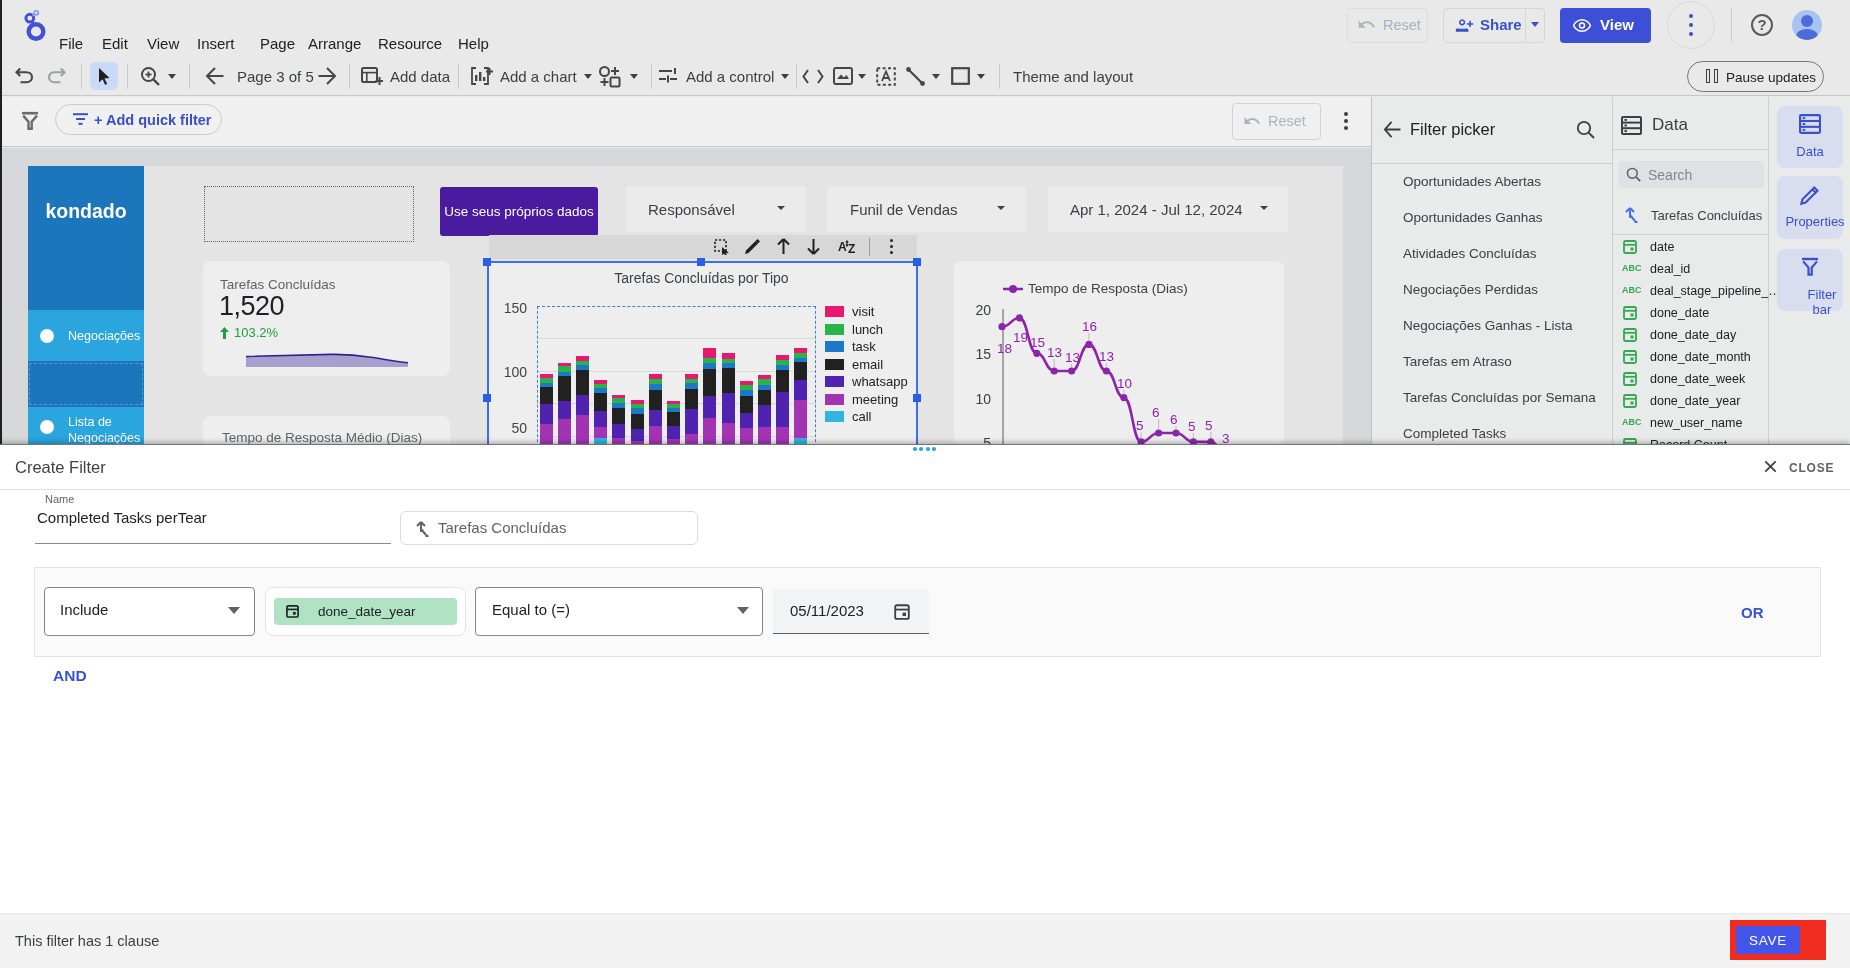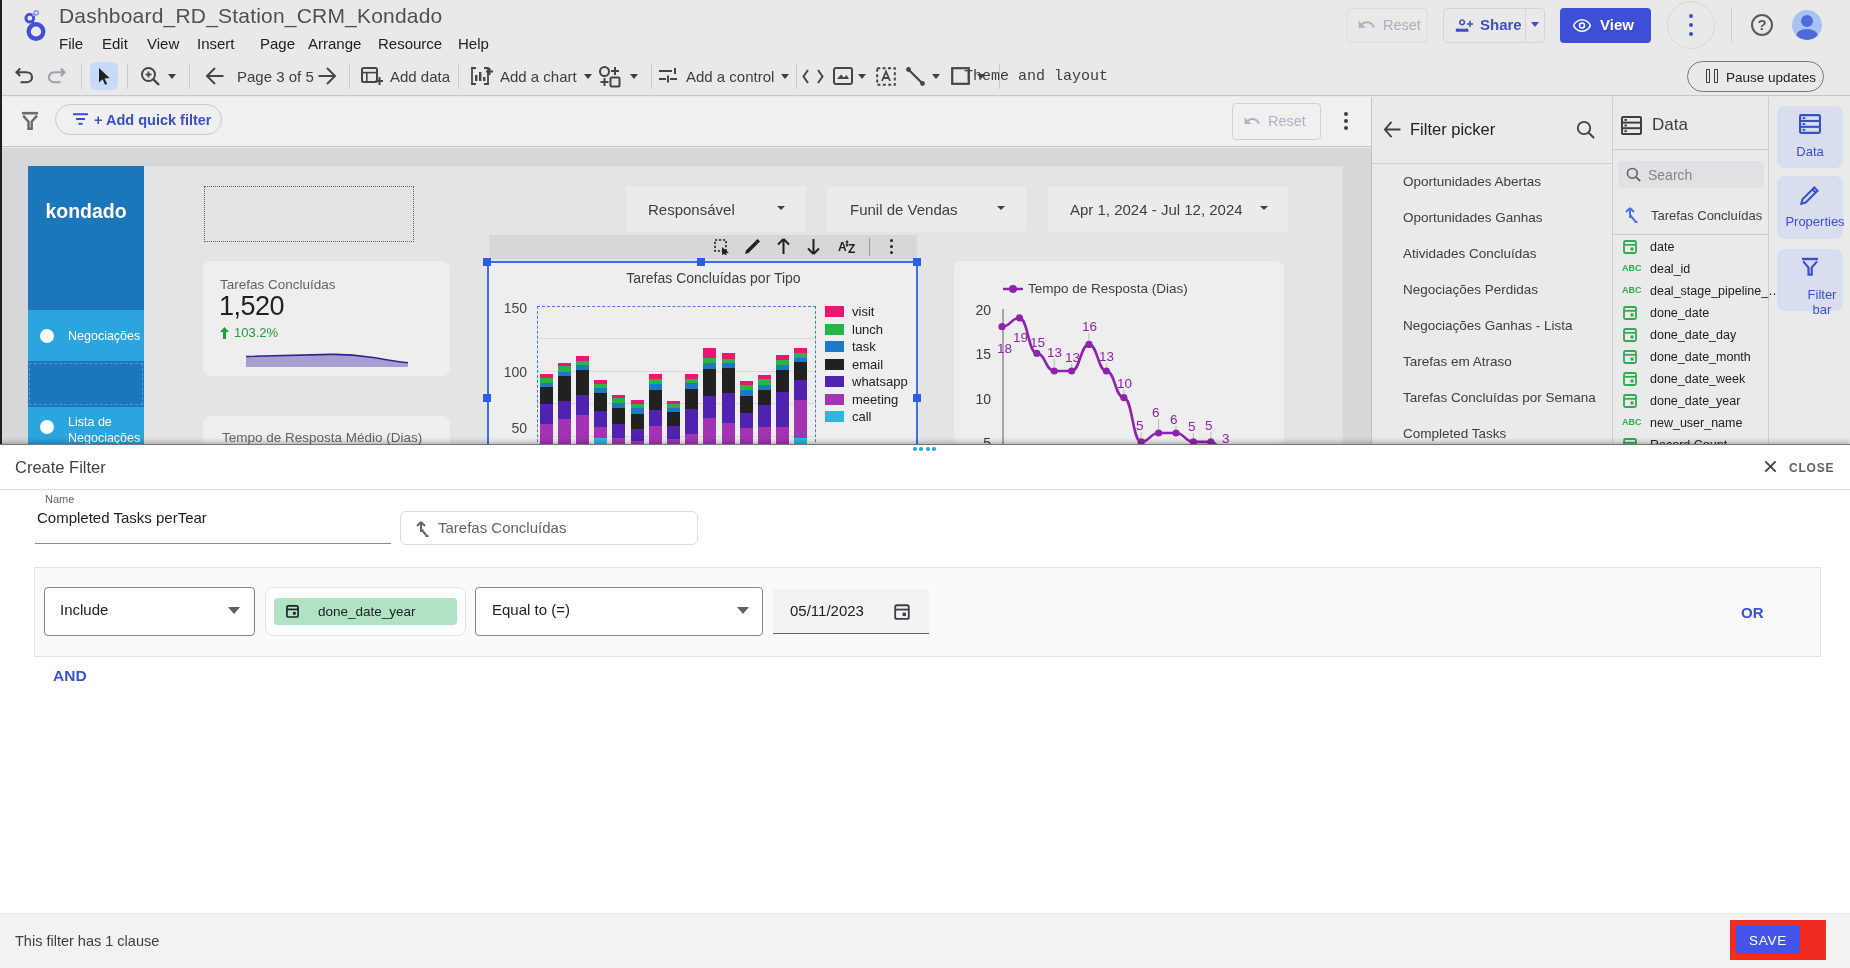--- a/index.html
+++ b/index.html
@@ -12,21 +12,20 @@
 
 <div class="abs" style="left:0;top:0;width:1850px;height:57px;background:#e9e9e9;"></div>
 
 <svg class="abs" style="left:23px;top:10px" width="26" height="31" viewBox="0 0 26 31">
  <circle cx="13" cy="21.5" r="7.3" fill="none" stroke="#4351d8" stroke-width="4.4"></circle>
  <circle cx="6.8" cy="8.2" r="3.9" fill="none" stroke="#4351d8" stroke-width="3"></circle>
  <circle cx="13.2" cy="2.8" r="2.1" fill="none" stroke="#8d9bef" stroke-width="1.7"></circle>
  <line x1="9.2" y1="11" x2="11" y2="14.8" stroke="#4351d8" stroke-width="2.6"></line>
  <line x1="9.3" y1="5.9" x2="11.6" y2="4.3" stroke="#8d9bef" stroke-width="1.6"></line>
 </svg>
-<div class="abs" style="left:59px;top:4px;font-size:21px;color:#505050;letter-spacing:.2px;">Dashboard_RD_Station_CRM_Kondado</div>
 <div class="abs" style="top:35px;left:0;width:900px;height:18px;font-size:15px;color:#202124;">
  <span class="abs" style="left:59px">File</span>
  <span class="abs" style="left:102px">Edit</span>
  <span class="abs" style="left:147px">View</span>
  <span class="abs" style="left:197px">Insert</span>
  <span class="abs" style="left:260px">Page</span>
  <span class="abs" style="left:308px">Arrange</span>
  <span class="abs" style="left:378px">Resource</span>
  <span class="abs" style="left:458px">Help</span>
 </div>
@@ -151,21 +150,21 @@
       <line x1="3" y1="3" x2="18" y2="18" stroke="#444746" stroke-width="2.2"></line>
       <circle cx="3.5" cy="3.5" r="2.4" fill="#444746"></circle>
       <circle cx="17.5" cy="17.5" r="2.4" fill="#444746"></circle>
     </svg>
 <div class="caret" style="left:932px;top:74px;"></div>
 <svg class="abs" style="left:951px;top:67px" width="19" height="18" viewBox="0 0 19 18">
       <rect x="1.2" y="1.2" width="16.6" height="15.6" fill="none" stroke="#444746" stroke-width="2.2"></rect>
     </svg>
 <div class="caret" style="left:977px;top:74px;"></div>
 <div class="sep" style="left:999px;top:64px;height:25px;"></div>
-<div class="abs" style="left:964px;top:68px;font-size:15px;color:#3c4043;font-family:Liberation Mono, monospace;">Theme and layout</div>
+<div class="abs" style="left:1013px;top:68px;font-size:15px;color:#3c4043;">Theme and layout</div>
 
 <div class="abs" style="left:1687px;top:61px;width:137px;height:31px;border:1px solid #767676;border-radius:16px;"></div>
 <div class="abs" style="left:1706px;top:69px;width:4px;height:14px;border:1.6px solid #3c4043;"></div>
 <div class="abs" style="left:1714px;top:69px;width:4px;height:14px;border:1.6px solid #3c4043;"></div>
 <div class="abs" style="left:1726px;top:70px;font-size:13.5px;color:#202124;">Pause updates</div>
 
 <div class="abs" style="left:0;top:97px;width:1371px;height:50px;background:#f0f0f0;border-bottom:1px solid #c7c7c7;"></div>
 <svg class="abs" style="left:21px;top:111px" width="18" height="19" viewBox="0 0 18 19">
       <line x1="1" y1="2.2" x2="17" y2="2.2" stroke="#6b6b6b" stroke-width="2.6"></line>
       <path d="M2.2 4.6 L7.5 10.8 L7.5 17.8 H10.7 V10.8 L16 4.6" fill="none" stroke="#6b6b6b" stroke-width="2.4"></path>
@@ -194,20 +193,21 @@
 <div class="abs" style="left:28px;top:200px;width:116px;text-align:center;color:#fff;font-size:19.5px;font-weight:bold;">kondado</div>
 <div class="abs" style="left:28px;top:310px;width:116px;height:51px;background:#2aa5de;"></div>
 <div class="abs" style="left:40px;top:329px;width:14px;height:14px;background:#fff;border-radius:50%;"></div>
 <div class="abs" style="left:68px;top:329px;font-size:12.5px;color:#fff;">Negociações</div>
 <div class="abs" style="left:29px;top:363px;width:114px;height:42px;border:1px dashed rgba(120,200,240,.5);"></div>
 <div class="abs" style="left:28px;top:407px;width:116px;height:37px;background:#2aa5de;"></div>
 <div class="abs" style="left:40px;top:420px;width:14px;height:14px;background:#fff;border-radius:50%;"></div>
 <div class="abs" style="left:68px;top:414px;font-size:12.5px;color:#fff;line-height:16px;">Lista de<br>Negociações</div>
 
 <div class="abs" style="left:204px;top:186px;width:210px;height:56px;border:1px dotted #5f6368;"></div>
+<div class="abs" style="left:440px;top:187px;width:158px;height:49px;background:#4a1b9e;border-radius:3px;display:flex;align-items:center;justify-content:center;color:#fff;font-size:13.5px;white-space:nowrap;">Use seus próprios dados</div>
 <div class="abs" style="left:626px;top:186px;width:180px;height:46px;background:#ebebeb;border-radius:3px;"></div>
 <div class="abs" style="left:648px;top:201px;font-size:15px;color:#3c4043;">Responsável</div>
 <div class="caret" style="left:777px;top:206px;border-left-width:4px;border-right-width:4px;border-top-width:4.5px;"></div>
 <div class="abs" style="left:827px;top:186px;width:199px;height:46px;background:#ebebeb;border-radius:3px;"></div>
 <div class="abs" style="left:850px;top:201px;font-size:15px;color:#3c4043;">Funil de Vendas</div>
 <div class="caret" style="left:997px;top:206px;border-left-width:4px;border-right-width:4px;border-top-width:4.5px;"></div>
 <div class="abs" style="left:1048px;top:186px;width:240px;height:46px;background:#ebebeb;border-radius:3px;"></div>
 <div class="abs" style="left:1070px;top:201px;font-size:15px;color:#3c4043;">Apr 1, 2024 - Jul 12, 2024</div>
 <div class="caret" style="left:1260px;top:206px;border-left-width:4px;border-right-width:4px;border-top-width:4.5px;"></div>
 
@@ -246,21 +246,21 @@
       <path d="M9 1 L7.2 3.4 L10.8 3.4 Z" fill="#202124"></path>
       <path d="M9 8 L7.2 5.6 L10.8 5.6 Z" fill="#202124"></path>
       <line x1="9" y1="2.5" x2="9" y2="6.5" stroke="#202124" stroke-width="1.2"></line>
     </svg>
 <div class="abs" style="left:869px;top:238px;width:1px;height:18px;background:#9a9a9a;"></div>
 <div class="abs" style="left:890px;top:239px;width:3.4px;height:3.4px;background:#202124;border-radius:50%;"></div>
 <div class="abs" style="left:890px;top:245px;width:3.4px;height:3.4px;background:#202124;border-radius:50%;"></div>
 <div class="abs" style="left:890px;top:251px;width:3.4px;height:3.4px;background:#202124;border-radius:50%;"></div>
 
 <div class="abs" style="left:487px;top:261px;width:429px;height:183px;background:#eeeeee;"></div>
-<div class="abs" style="left:487px;top:270px;width:429px;height:16px;text-align:center;font-size:14px;color:#3c4043;margin-left:12px;">Tarefas Concluídas por Tipo</div>
+<div class="abs" style="left:487px;top:270px;width:429px;height:16px;text-align:center;font-size:14px;color:#3c4043;">Tarefas Concluídas por Tipo</div>
 <div class="abs" style="left:497px;top:300px;width:30px;text-align:right;font-size:14px;color:#444;">150</div>
 <div class="abs" style="left:497px;top:364px;width:30px;text-align:right;font-size:14px;color:#444;">100</div>
 <div class="abs" style="left:497px;top:420px;width:30px;text-align:right;font-size:14px;color:#444;">50</div>
 <div class="abs" style="left:537px;top:338px;width:279px;height:1px;background:#d8d8d8;"></div>
 <div class="abs" style="left:537px;top:371px;width:279px;height:1px;background:#d8d8d8;"></div>
 <div class="abs" style="left:537px;top:403px;width:279px;height:1px;background:#d8d8d8;"></div>
 <div class="abs" style="left:537px;top:436px;width:279px;height:1px;background:#d8d8d8;"></div>
 <div class="abs" style="left:539.5px;top:374px;width:13px;height:4px;background:#e8176f;"></div>
     <div class="abs" style="left:539.5px;top:378px;width:13px;height:5px;background:#28b446;"></div>
     <div class="abs" style="left:539.5px;top:383px;width:13px;height:4px;background:#1e78c8;"></div>

